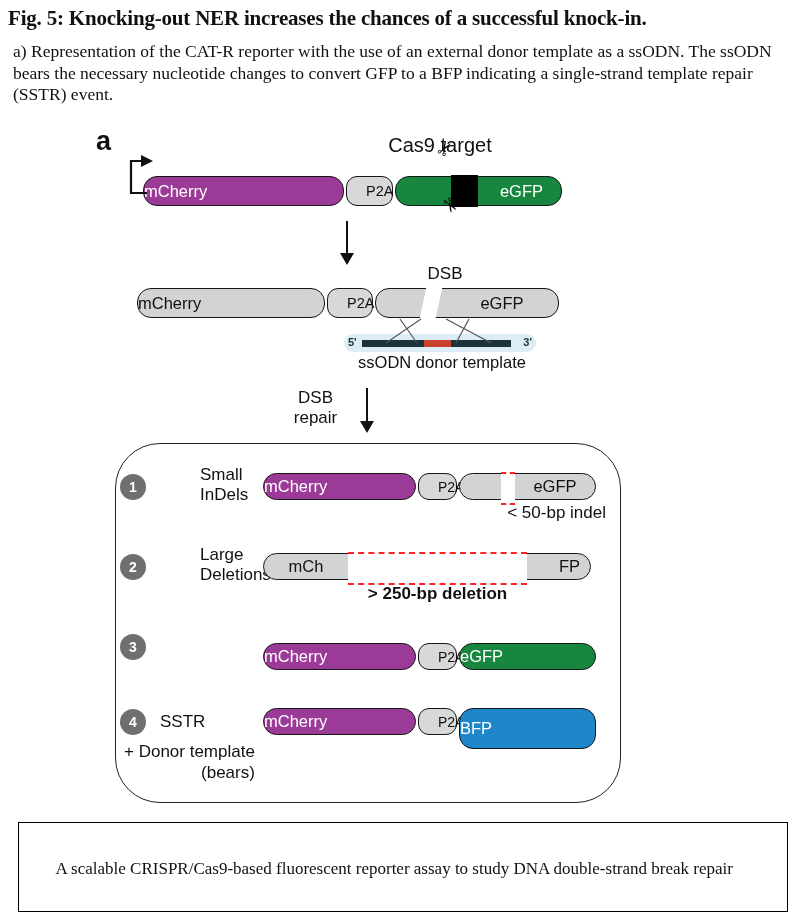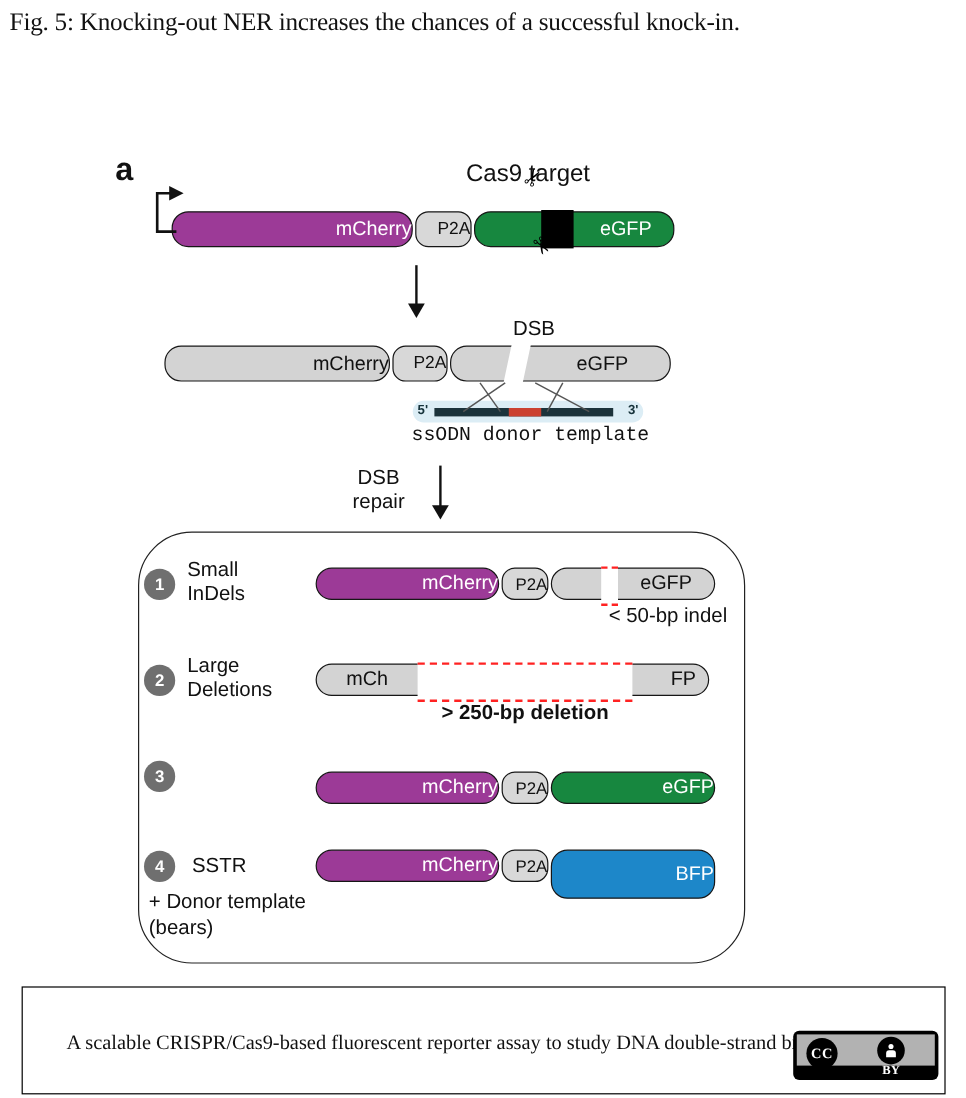--- a/index.html
+++ b/index.html
@@ -2,27 +2,27 @@
 <html><head>
 <meta charset="utf-8">
 <style>
   html,body{margin:0;padding:0;background:#fff;}
   .page{position:relative;width:805px;height:915px;background:#ffffff;overflow:hidden;
         font-family:"Liberation Sans",sans-serif;color:#111;}
   .serif{font-family:"Liberation Serif",serif;}
   .abs{position:absolute;box-sizing:border-box;}
 
   
-  .fig-title{left:8px;top:6px;font-size:21px;font-weight:normal;letter-spacing:-0.2px;}
+  .fig-title{left:8px;top:6px;font-size:21px;font-weight:bold;letter-spacing:-0.2px;}
   .fig-caption{left:13px;top:41px;width:780px;font-size:17.5px;line-height:21.5px;}
 
   
   .panel-label{left:96px;top:126px;font-size:27px;font-weight:bold;}
   .capsule{position:absolute;box-sizing:border-box;border:1.8px solid #161616;border-radius:14px;
-           display:flex;align-items:center;justify-content:flex-end;font-size:16.5px;}
+           display:flex;align-items:center;justify-content:flex-start;font-size:16.5px;}
   .fill-purple{background:#9c3a97;color:#fff;}
   .fill-green{background:#17873f;color:#fff;}
   .fill-blue{background:#1d87c9;color:#fff;}
   .fill-gray{background:#d3d3d3;color:#111;}
   .p2a{border-radius:11px;font-size:14.5px;background:#d8d8d8;color:#111;padding-left:19px;}
   .dlabel{position:absolute;font-size:17px;color:#111;}
   .center{text-align:center;}
 
   
   .cas9-block{position:absolute;left:55px;top:-2px;width:27px;height:calc(100% + 4px);background:#000;}
@@ -34,21 +34,21 @@
   .egfp2-label{position:absolute;left:70px;right:0;top:0;bottom:0;display:flex;align-items:center;justify-content:center;}
   .ssodn-pill{left:344px;top:334px;width:192px;height:18px;border-radius:9px;background:#dcedf5;}
   .ssodn-end{position:absolute;top:2px;font-size:11px;font-weight:bold;color:#16323a;}
   .ssodn-bar{position:absolute;left:18px;top:6px;width:149px;height:6.5px;background:#1c333b;}
   .ssodn-insert{position:absolute;left:62px;top:0;width:27px;height:100%;background:#cb4130;}
 
   
   .outcome-box{left:115px;top:443px;width:506px;height:360px;border:1.6px solid #222;border-radius:45px;background:#fff;}
   .num-circle{position:absolute;width:26px;height:26px;border-radius:50%;background:#6f6f6f;color:#fff;
               font-size:14px;font-weight:bold;display:flex;align-items:center;justify-content:center;}
-  .two-line{line-height:19.5px;}
+  .two-line{line-height:19.5px;margin-left:44px;}
   .indel-gap{position:absolute;left:41px;top:-2px;width:14px;height:calc(100% + 4px);background:#fff;
              border-top:2px dashed #ff2222;border-bottom:2px dashed #ff2222;}
   .indel-label{position:absolute;left:57px;right:2px;top:0;bottom:0;display:flex;align-items:center;justify-content:center;}
   .del-region{position:absolute;left:84px;top:-2px;width:179px;height:calc(100% + 4px);background:#fff;
               border-top:2px dashed #ff2222;border-bottom:2px dashed #ff2222;}
   .del-left{position:absolute;left:0;top:0;bottom:0;width:84px;display:flex;align-items:center;justify-content:center;}
   .del-right{position:absolute;right:0;top:0;bottom:0;width:41px;display:flex;align-items:center;justify-content:center;margin-left:20px;}
 
   
   .cite-box{left:18px;top:822px;width:770px;height:90px;border:1.6px solid #000;background:#fff;}
@@ -61,20 +61,21 @@
                  display:flex;align-items:center;justify-content:center;}
   .by-label{position:absolute;left:66px;top:28px;width:31px;text-align:center;color:#fff;font-size:10.5px;font-weight:bold;}
   svg.connectors{position:absolute;left:0;top:0;pointer-events:none;}
 </style>
 </head>
 <body>
 
 <div class="page">
 
   <div class="abs serif fig-title">Fig. 5: Knocking-out NER increases the chances of a successful knock-in.</div>
+  <div class="abs serif fig-caption">a) Representation of the CAT-R reporter with the use of an external donor template as a ssODN. The ssODN bears the necessary nucleotide changes to convert GFP to a BFP indicating a single-strand template repair (SSTR) event.</div>
 
   <div class="abs panel-label">a</div>
 
   <div class="dlabel center" style="left:385px;top:134px;width:110px;font-size:20px;">Cas9 target</div>
 
   <div class="capsule fill-purple" style="left:143px;top:176px;width:201px;height:30px;">
     <span>mCherry</span>
   </div>
   <div class="capsule p2a" style="left:346px;top:176px;width:47px;height:30px;">
     <span>P2A</span>
@@ -99,21 +100,21 @@
     <span class="egfp2-label">eGFP</span>
   </div>
 
   <div class="abs ssodn-pill">
     <span class="ssodn-end" style="left:4px;">5'</span>
     <span class="ssodn-end" style="right:4px;">3'</span>
     <span class="ssodn-bar">
       <span class="ssodn-insert"></span>
     </span>
   </div>
-  <div class="dlabel center" style="left:342px;top:353px;width:200px;font-size:16.5px;font-family:Liberation Mono, monospace;">ssODN donor template</div>
+  <div class="dlabel center" style="left:342px;top:353px;width:200px;font-size:16.5px;">ssODN donor template</div>
 
   <div class="dlabel center" style="left:283px;top:388px;width:65px;line-height:20px;">
     <div>DSB</div>
     <div>repair</div>
   </div>
 
   <div class="abs outcome-box"></div>
 
   <div class="num-circle" style="left:120px;top:474px;">
     <span>1</span>
@@ -170,44 +171,31 @@
   <div class="capsule fill-purple" style="left:263px;top:708px;width:153px;height:27px;">
     <span>mCherry</span>
   </div>
   <div class="capsule p2a" style="left:418px;top:708px;width:39px;height:27px;font-size:14px;">
     <span>P2A</span>
   </div>
   <div class="capsule fill-blue" style="left:459px;top:708px;width:137px;height:41px;">
     <span>BFP</span>
   </div>
 
-  <div class="dlabel" style="left:124px;top:741px;line-height:21px;">
+  <div class="dlabel" style="left:124px;top:741px;line-height:21px;text-align:right;">
     <div>+ Donor template</div>
     <div>(bears)</div>
   </div>
 
   <div class="abs cite-box serif">
     <div class="cite-text">
       <span>A scalable CRISPR/Cas9-based fluorescent reporter assay to study DNA double-strand break repair</span><br>
       <span>choice. Roidos P,  Sungalee S [..]  Mardin BR. </span><i>Nat Commun</i><span> 2020-08-14.</span><br>
       
     </div>
-    <div class="badge">
-      <div class="badge-gray"></div>
-      <div class="cc-circle">
-        <span>CC</span>
-      </div>
-      <div class="person-circle">
-        <svg viewBox="0 0 24 24" width="15" height="15">
-          <circle cx="12" cy="6.5" r="3.4" fill="#ffffff"></circle>
-          <path d="M5.5 21 v-5.5 a4 4 0 0 1 4 -4 h5 a4 4 0 0 1 4 4 V21 z" fill="#ffffff"></path>
-        </svg>
-      </div>
-      <div class="by-label">BY</div>
-    </div>
   </div>
 
   <svg class="connectors" width="805" height="915">
 
     <path d="M147,193 L131,193 L131,161 L142,161" stroke="#111" stroke-width="2.2" fill="none"></path>
     <polygon points="141,155 141,167 153,161" fill="#111"></polygon>
 
     <line x1="347" y1="221" x2="347" y2="254" stroke="#111" stroke-width="2"></line>
     <polygon points="340,253 354,253 347,265" fill="#111"></polygon>
 

